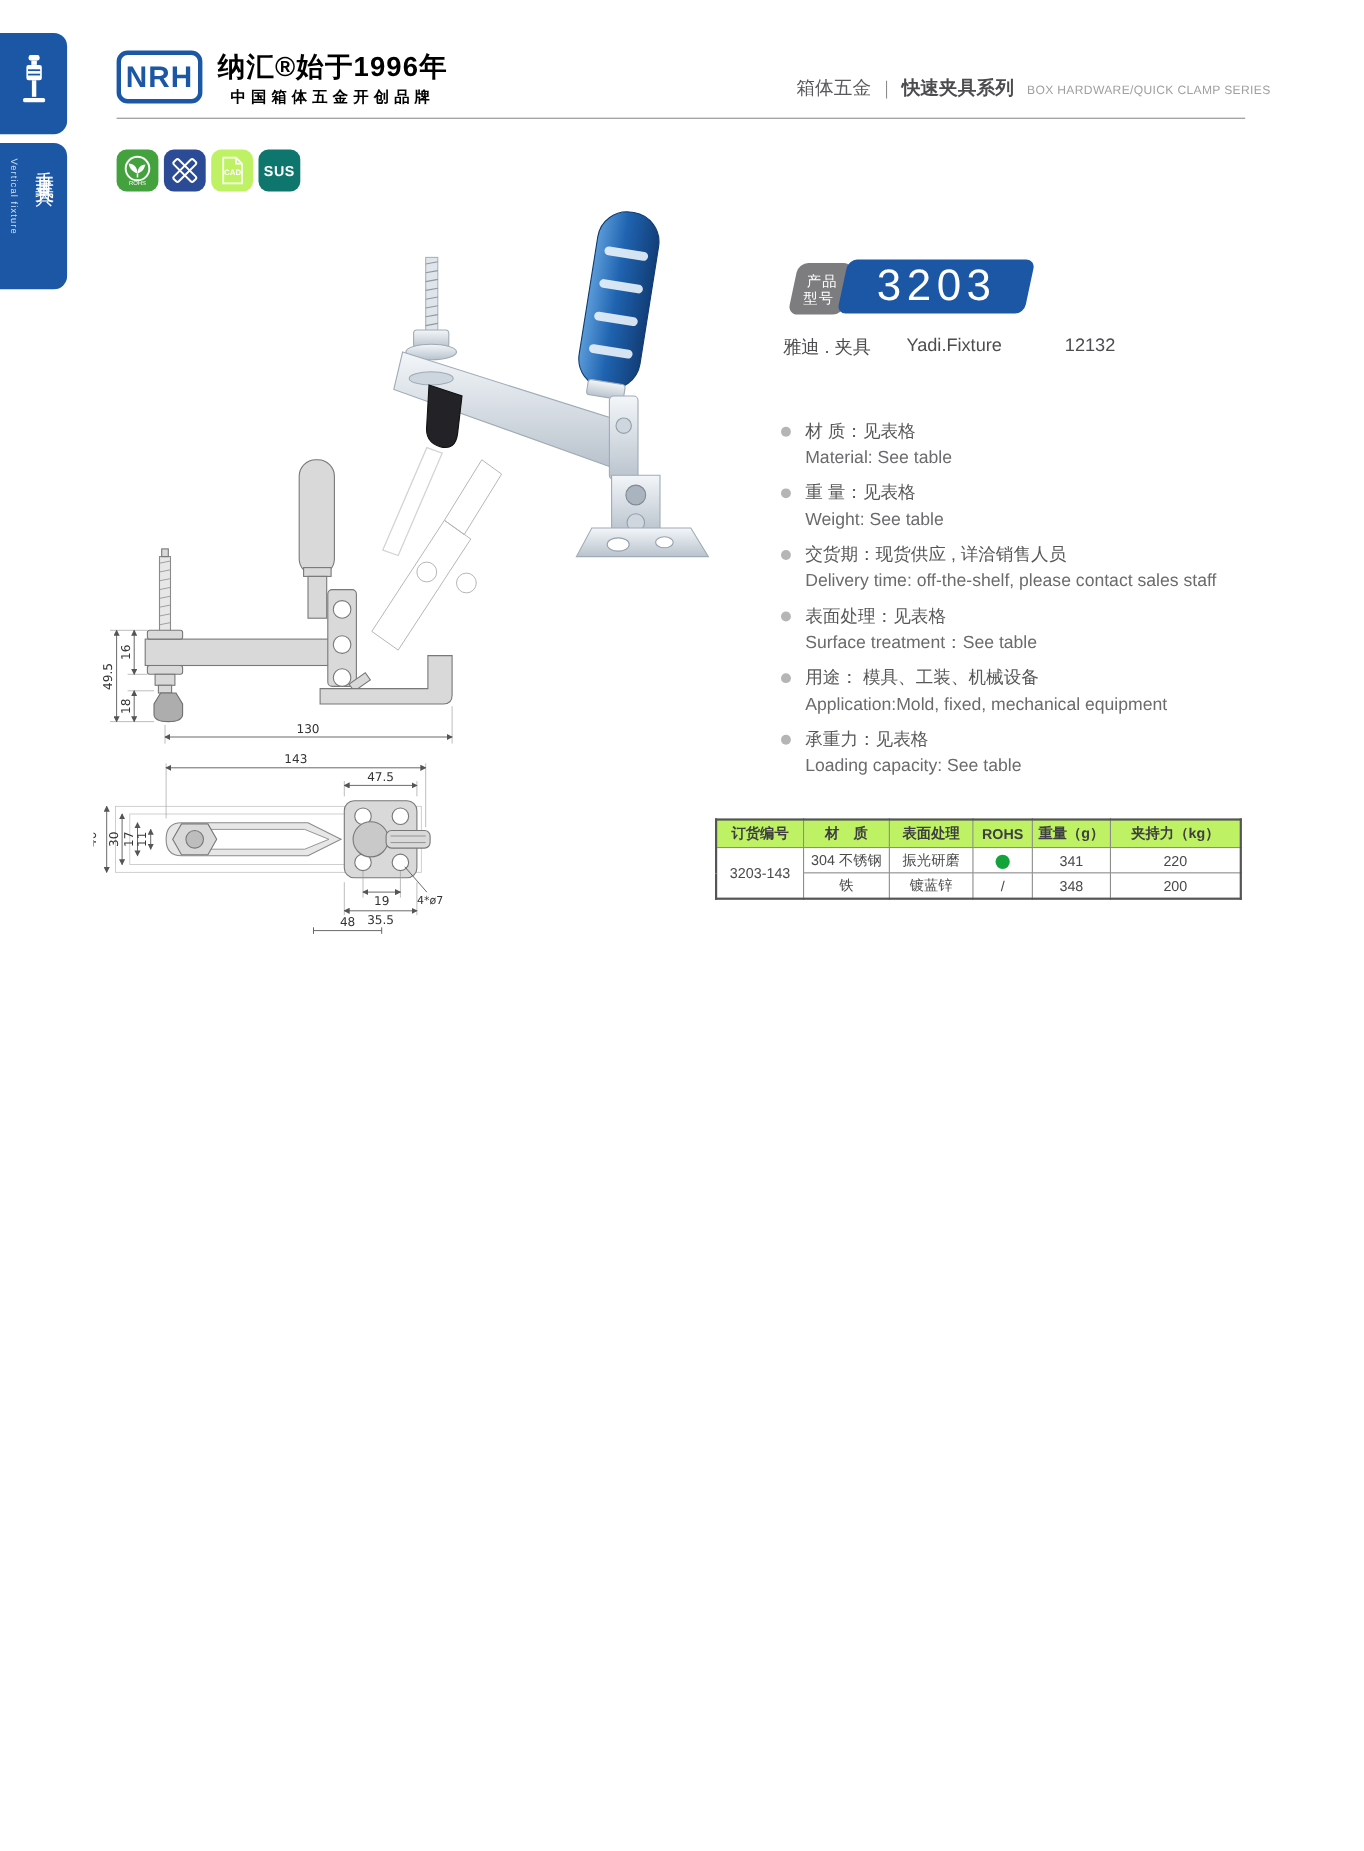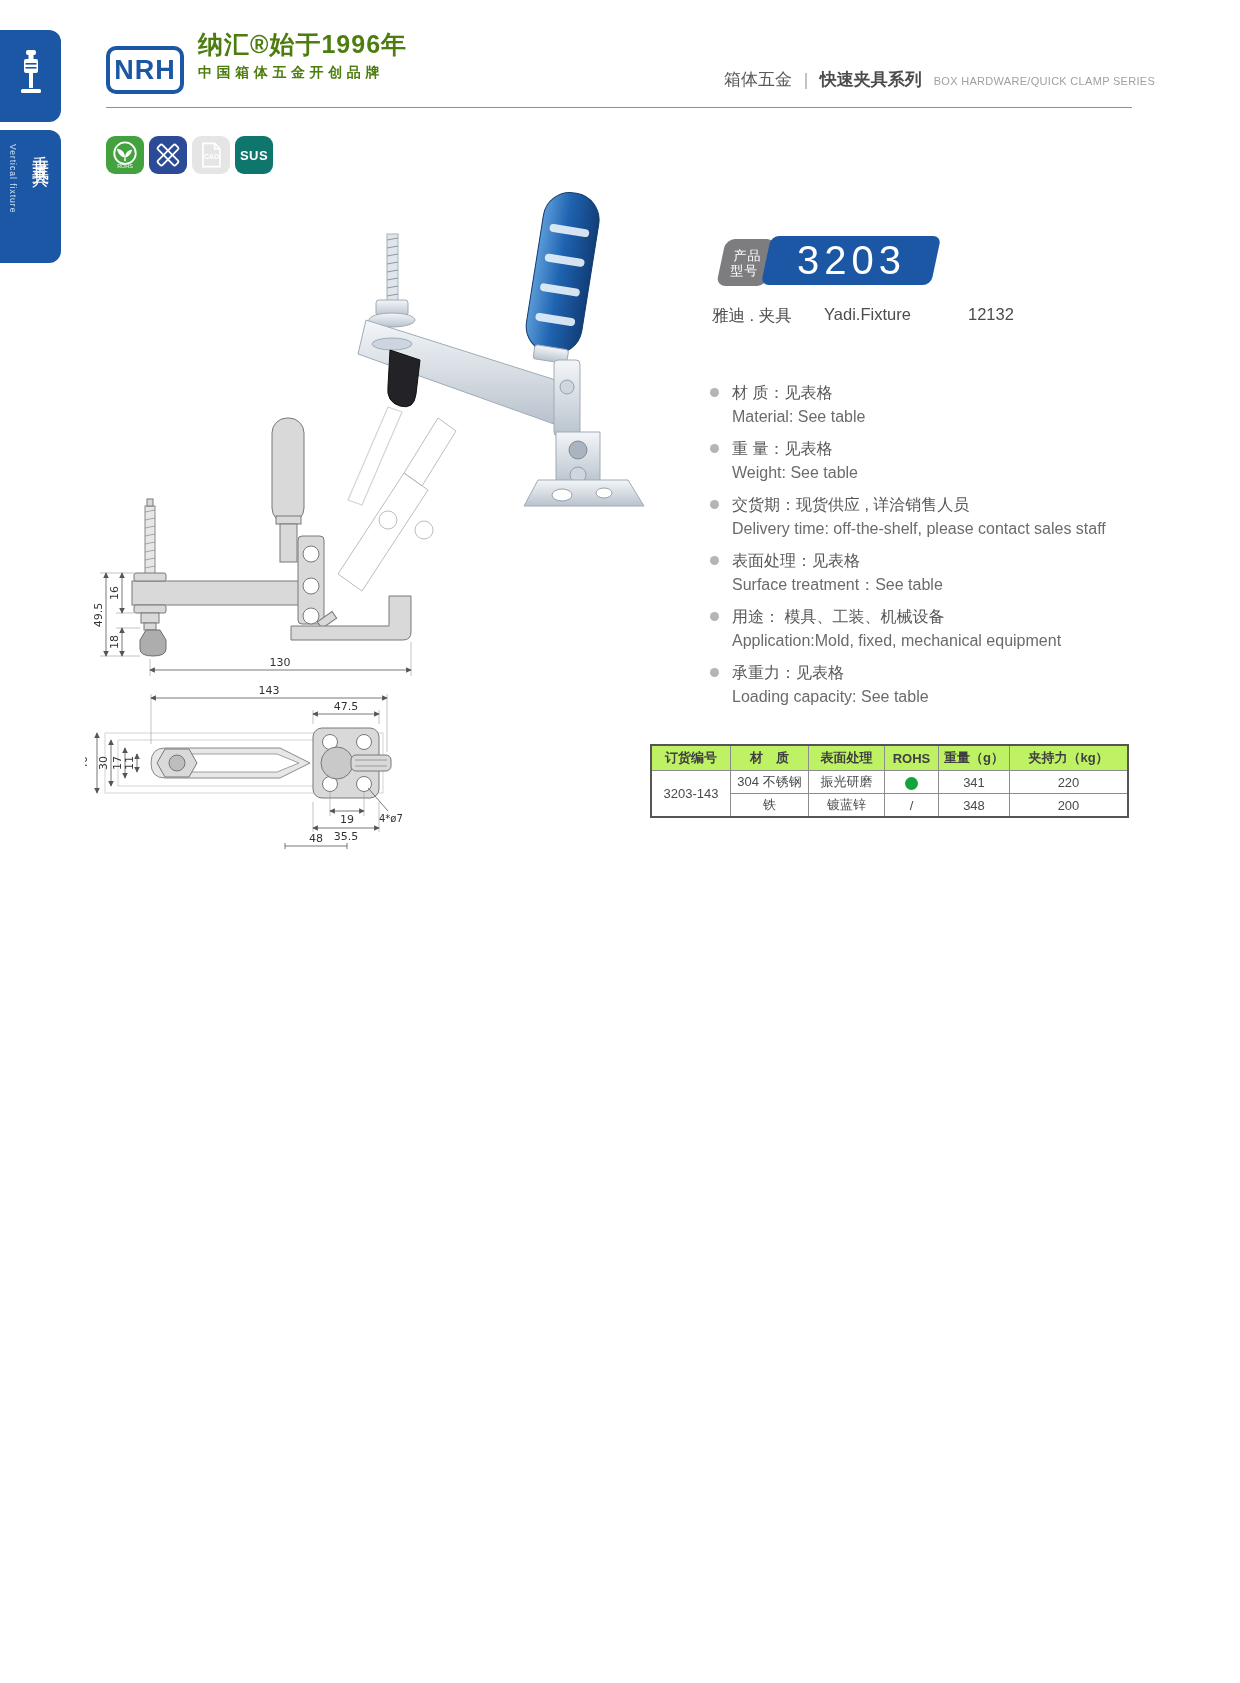--- a/index.html
+++ b/index.html
@@ -8,21 +8,21 @@
   
   .side-tab{position:absolute;left:0;background:#1b57a5;border-radius:0 12px 12px 0;}
   .side-tab.icon-tab{top:30px;width:61px;height:92px;display:flex;align-items:center;justify-content:center;}
   .side-tab.label-tab{top:130px;width:61px;height:133px;}
   .v-cn{position:absolute;right:9px;top:12px;writing-mode:vertical-rl;color:#fff;font-size:17px;letter-spacing:4px;}
   .v-en{position:absolute;left:8px;top:14px;writing-mode:vertical-rl;color:#cfe0f2;font-size:8.5px;letter-spacing:1px;}
   
   .logo-box{position:absolute;left:106px;top:46px;width:78px;height:48px;border:4px solid #1b57a5;
             border-radius:10px;display:flex;align-items:center;justify-content:center;box-sizing:border-box;}
   .logo-text{color:#1b57a5;font-size:27px;font-weight:bold;letter-spacing:1px;}
-  .brand{position:absolute;left:198px;top:28px;color:#4d7c0f;}
+  .brand{position:absolute;left:198px;top:44px;color:#000000;text-align:center;}
   .brand-l1{font-size:25px;font-weight:bold;letter-spacing:1px;}
   .brand-l2{font-size:14px;letter-spacing:4.6px;margin-top:3px;font-weight:bold;}
   .series{position:absolute;left:724px;top:68px;display:flex;align-items:baseline;white-space:nowrap;}
   .series-cn-l{font-size:17px;color:#58595b;}
   .series-div{font-size:16px;color:#8a8a8c;margin:0 6px;}
   .series-cn-r{font-size:17px;font-weight:bold;color:#4c4c4e;}
   .series-en{font-size:11px;color:#a0a0a2;margin-left:12px;letter-spacing:.3px;}
   .header-rule{position:absolute;left:106px;top:107px;width:1026px;height:1px;background:#8f8f8f;}
   
   .icons{position:absolute;left:106px;top:136px;display:flex;gap:5px;}
@@ -120,21 +120,21 @@
       </svg>
     </div>
     <div class="cert" style="background:#2b4b97">
       <svg width="34" height="34" viewBox="0 0 38 38">
         <g stroke="#fff" stroke-width="2" fill="none">
           <rect x="15.5" y="5" width="7" height="28" rx="2" transform="rotate(45 19 19)"></rect>
           <rect x="15.5" y="5" width="7" height="28" rx="2" transform="rotate(-45 19 19)"></rect>
         </g>
       </svg>
     </div>
-    <div class="cert" style="background:#e5e5e5">
+    <div class="cert" style="background:#bef264">
       <svg width="34" height="34" viewBox="0 0 38 38">
         <path d="M10,6 h13 l6,6 v20 h-19 z" fill="none" stroke="#fff" stroke-width="1.8"></path>
         <path d="M23,6 v6 h6" fill="none" stroke="#fff" stroke-width="1.8"></path>
         <text x="19.5" y="24" text-anchor="middle" font-size="8" font-weight="bold" fill="#fff" font-family="Liberation Sans, sans-serif">CAD</text>
       </svg>
     </div>
     <div class="cert sus-box" style="background:#0f766e">
       <span>SUS</span>
     </div>
   </div>

